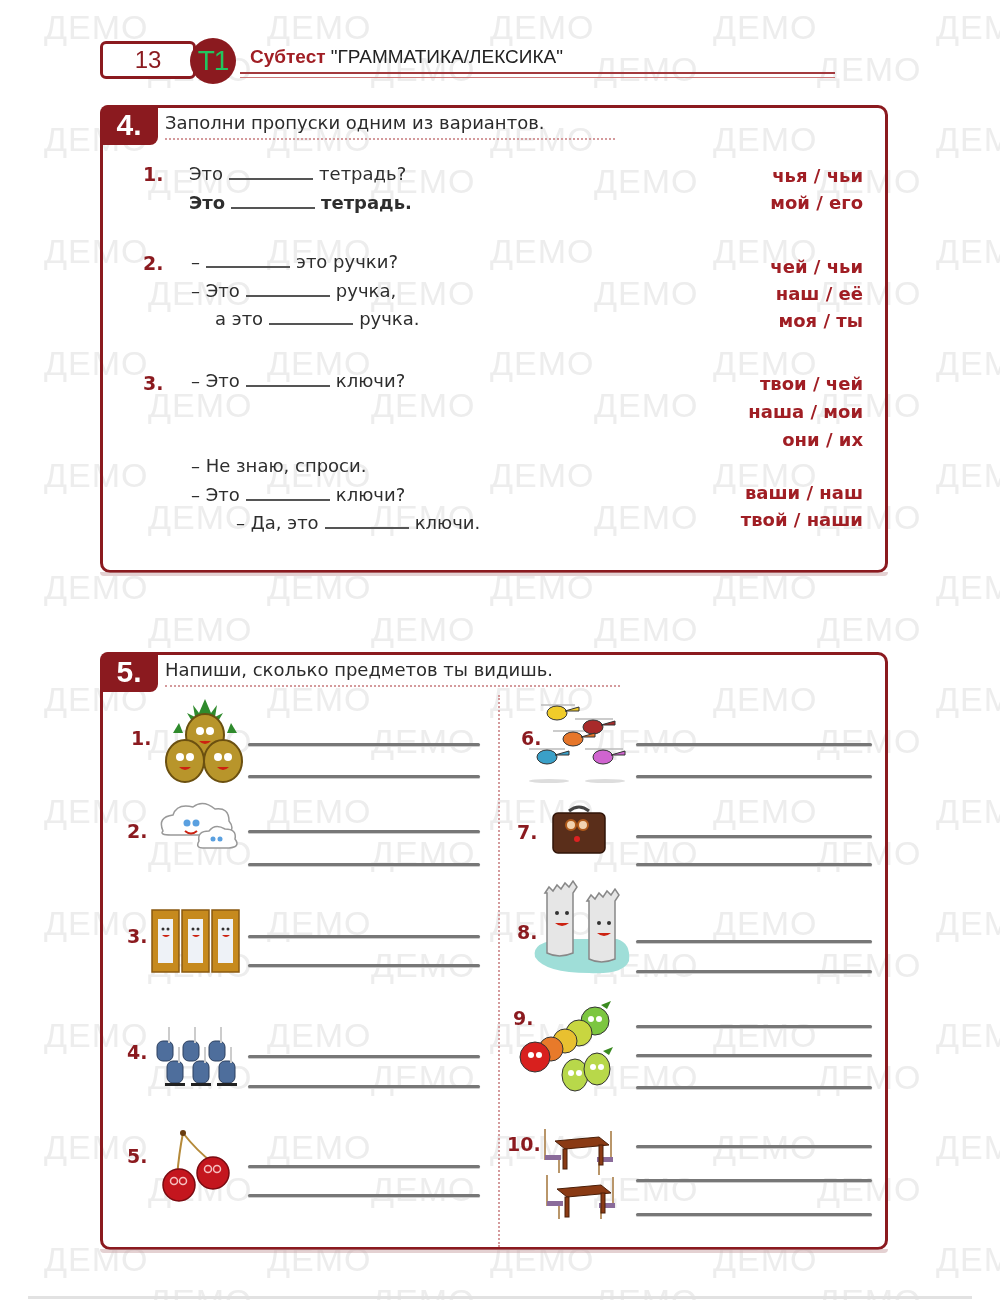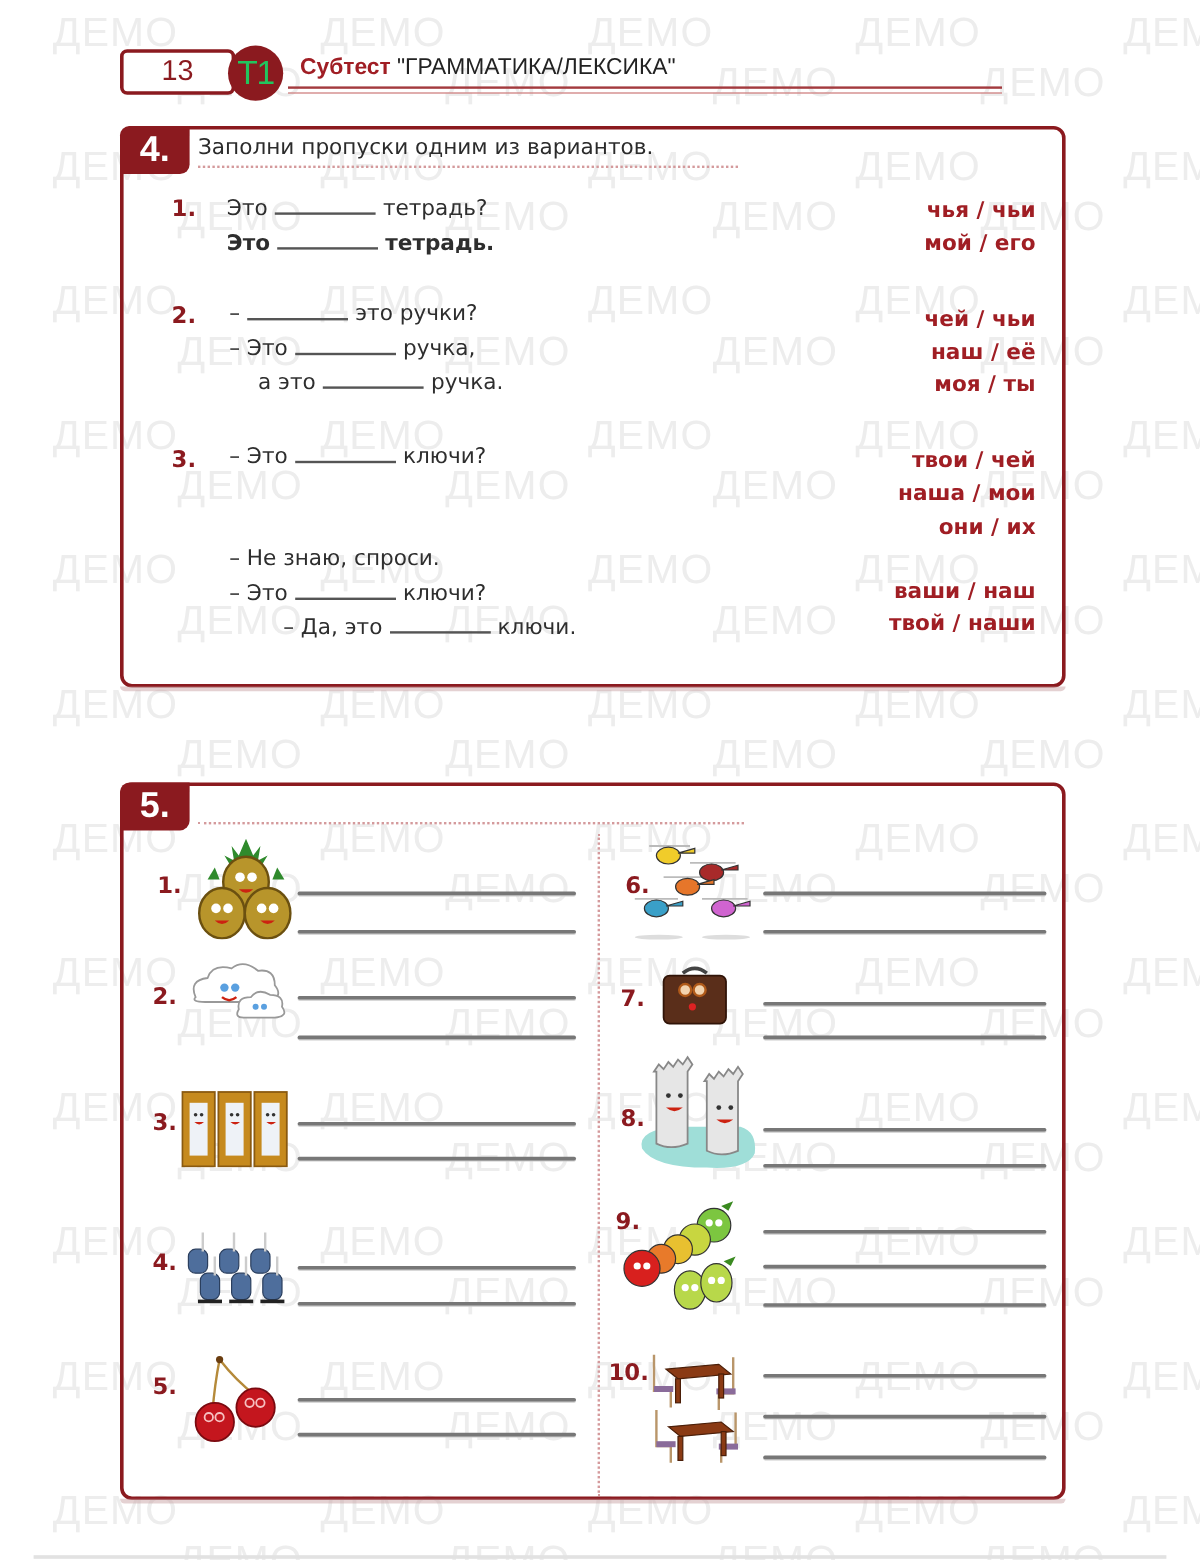--- a/index.html
+++ b/index.html
@@ -215,20 +215,21 @@
     </div>
     <div class="options" style="left:600px; top:265px;">твои / чей</div>
     <div class="options" style="left:600px; top:293px;">наша / мои</div>
     <div class="options" style="left:600px; top:321px;">они / их</div>
     <div class="options" style="left:600px; top:374px;">ваши / наш</div>
     <div class="options" style="left:600px; top:401px;">твой / наши</div>
   </div>
 
   <div class="box" style="left:100px; top:652px; width:788px; height:598px;">
     <div class="ex-tab">5.</div>
+    <div class="ex-title">Напиши, сколько предметов ты видишь.</div>
     <div class="ex-title-underline" style="width:455px;"></div>
     <div class="divider"></div>
 
     <div class="num" style="left:28px; top:72px;">1.</div>
     <svg class="pic" style="left:62px; top:44px;" width="80" height="84">
       <g fill="#2f8a2c">
           <path d="M40 0 l-6 14 l-6-8 l2 12 l-8-4 l6 10 h24 l6-10 l-8 4 l2-12 l-6 8z"></path>
           <path d="M14 24 l-6 10 l10 0z"></path>
           <path d="M66 24 l6 10 l-10 0z"></path>
         </g>

